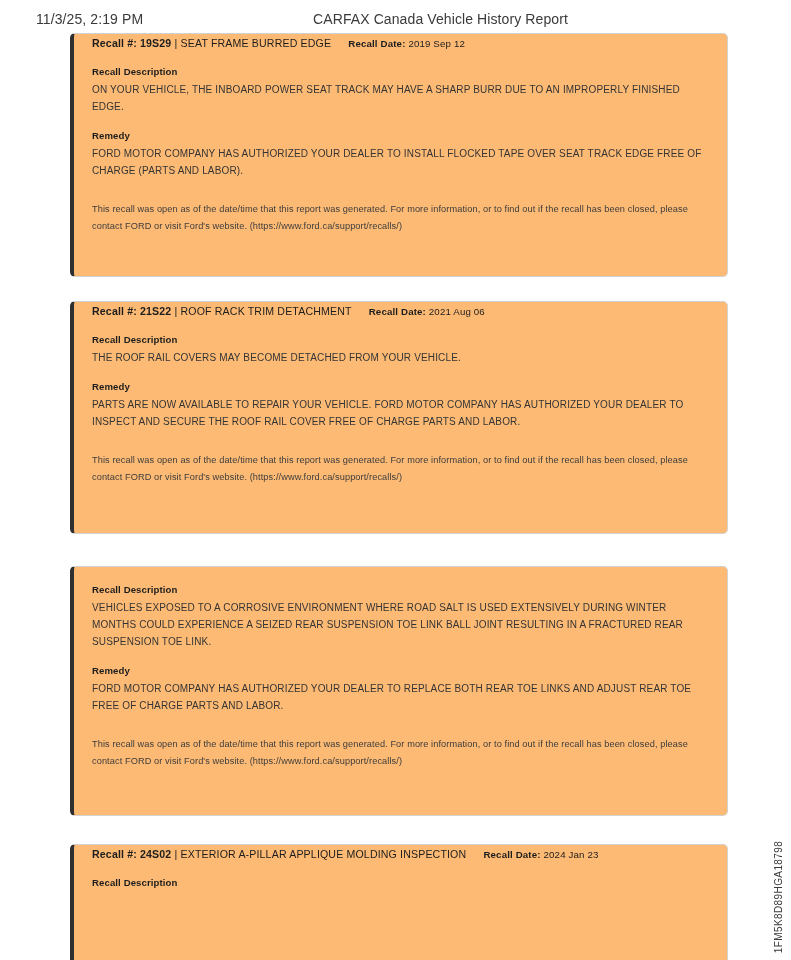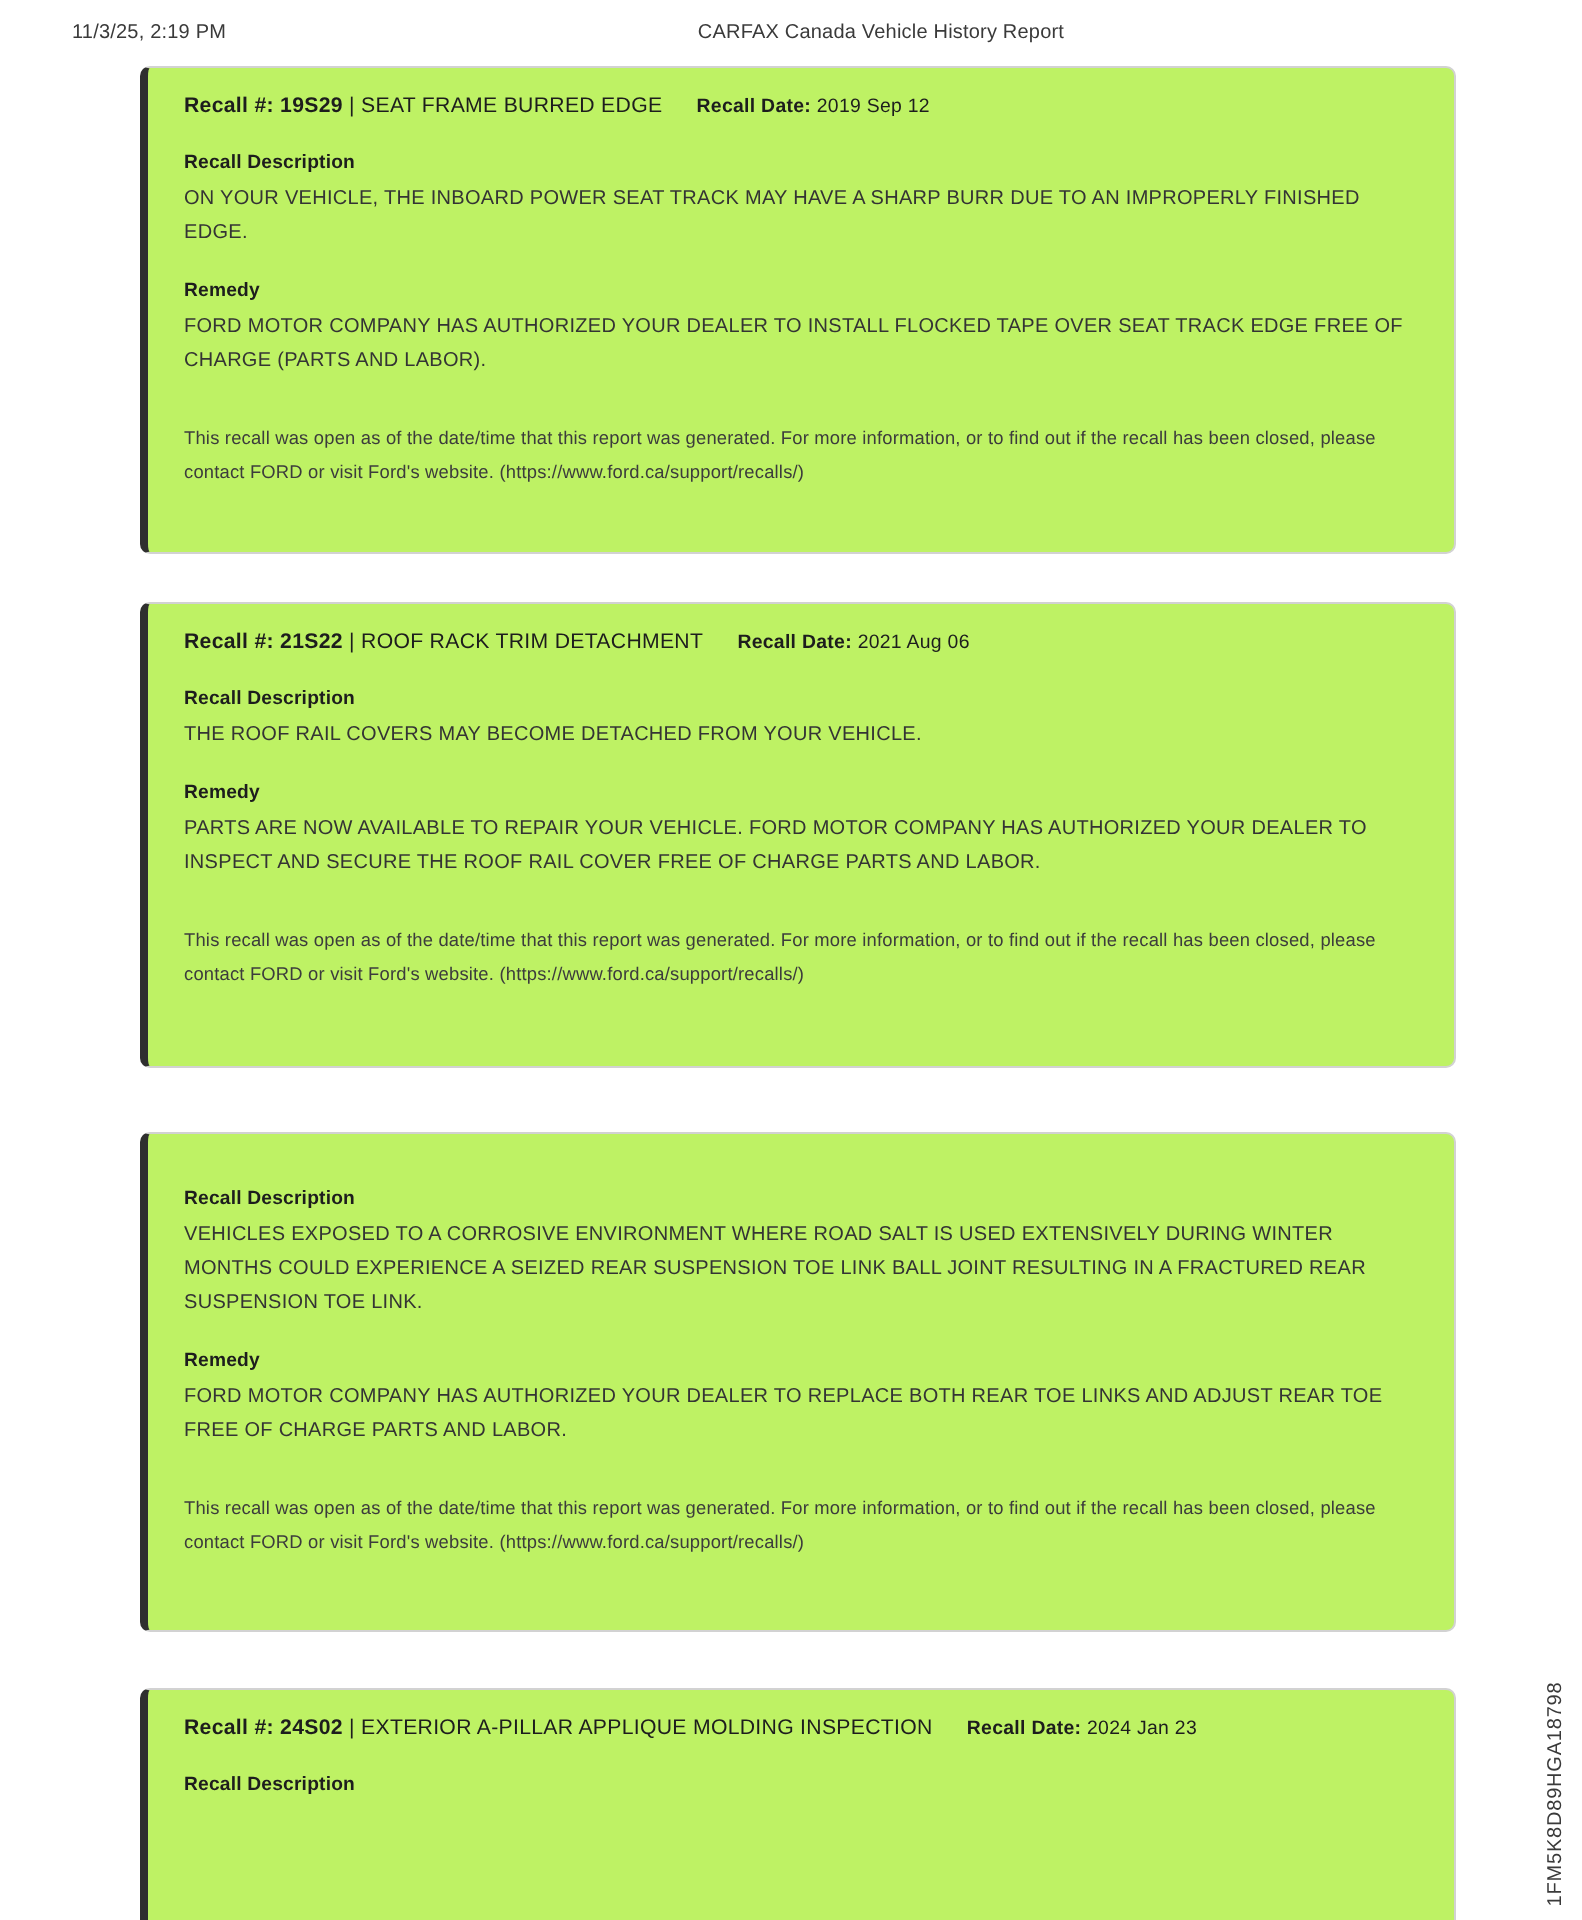--- a/index.html
+++ b/index.html
@@ -16,21 +16,21 @@
     overflow: hidden;
   }
 
   
   .print-header {
     position: absolute;
     top: 11px;
     left: 0;
     width: 791px;
     height: 16px;
-    font-size: 10px;
+    font-size: 14px;
     color: #3a3a3a;
     letter-spacing: 0.1px;
   }
   .print-header .ph-date {
     position: absolute;
     left: 36px;
     top: 0;
     white-space: nowrap;
   }
   .print-header .ph-title {
@@ -70,25 +70,25 @@
     left: 0;
     top: 0;
     width: 791px;
   }
 
   .recall-card {
     position: absolute;
     left: 70px;
     width: 658px;
     box-sizing: border-box;
-    background: #bef264;
+    background: #fdba74;
     border: 1px solid #d2d2d2;
     border-left: 4px solid #2f2f2f;
     border-radius: 5px;
-    padding: 12px 18px 14px 18px;
+    padding: 2px 18px 14px 18px;
   }
 
   .card-title {
     font-size: 10.6px;
     font-weight: bold;
     color: #1d1d1d;
     letter-spacing: 0.15px;
     white-space: nowrap;
     margin: 0 0 6px 0;
     line-height: 15px;

